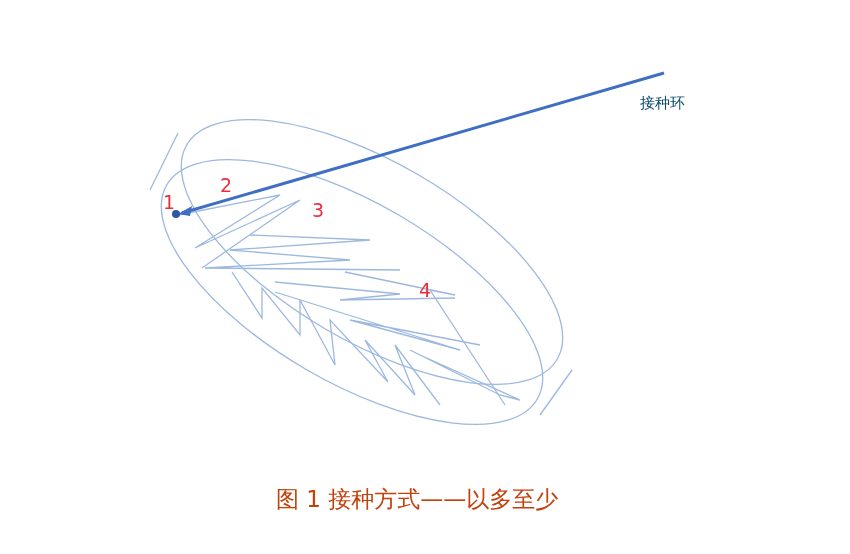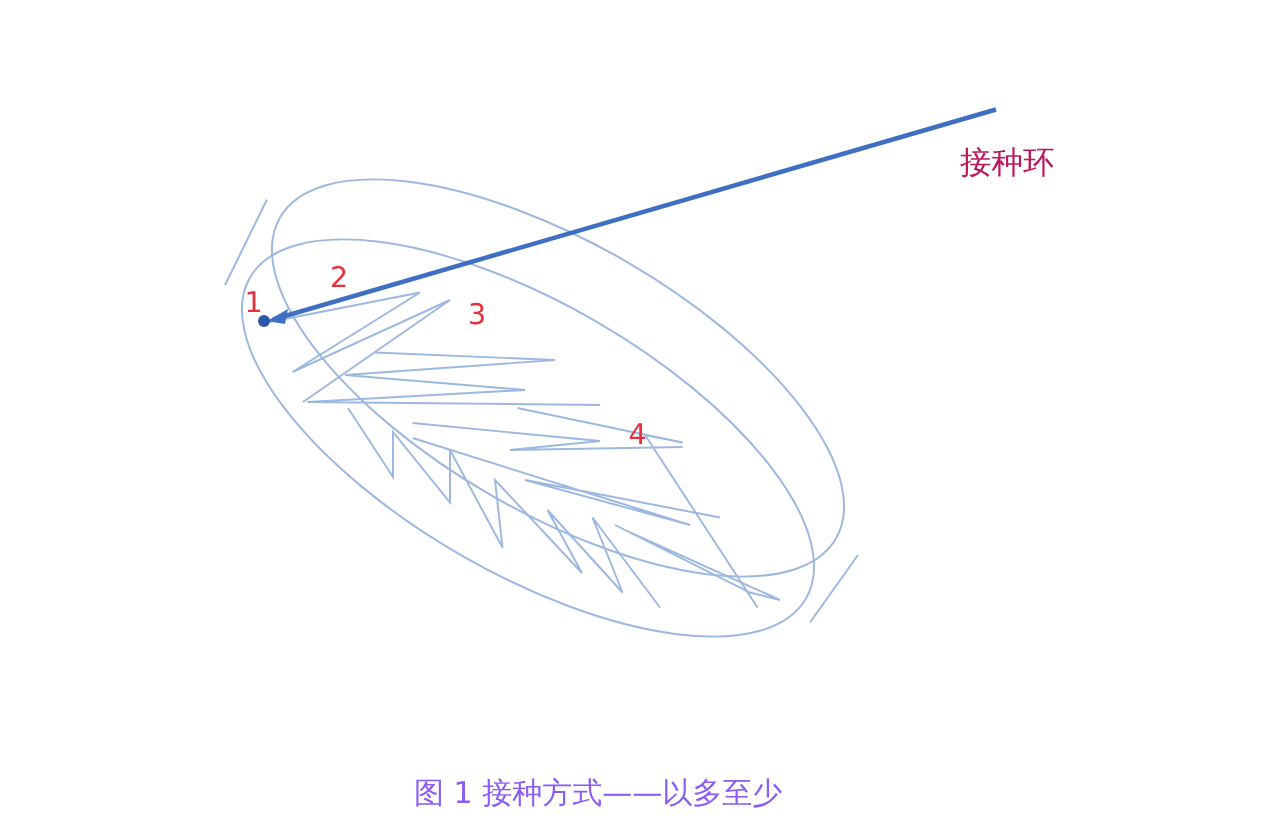--- a/index.html
+++ b/index.html
@@ -1,20 +1,20 @@
 <!DOCTYPE html>
 <html><head>
 <meta charset="utf-8">
 <style>
   html, body { margin:0; padding:0; background:#ffffff; }
   body { width:850px; height:554px; position:relative; overflow:hidden; font-family:"DejaVu Sans", sans-serif; }
   svg.fig { position:absolute; left:0; top:0; }
   .lbl { position:absolute; color:#e8303a; font-family:"DejaVu Sans", sans-serif; font-size:19px; line-height:1; }
-  .caption { position:absolute; left:276px; top:484px; font-size:20px; color:#8b5cf6; font-family:"DejaVu Sans", sans-serif; white-space:nowrap; letter-spacing:0px;margin-top:31px; }
-  .ring-label { position:absolute; left:640px; top:94px; color:#be185d; font-size:21px;font-family:Liberation Mono, monospace; }
+  .caption { position:absolute; left:276px; top:484px; font-size:23px; color:#c2410c; font-family:"DejaVu Sans", sans-serif; white-space:nowrap; letter-spacing:0px; }
+  .ring-label { position:absolute; left:640px; top:94px; color:#0c4a6e; font-size:15px;font-family:Liberation Mono, monospace; }
 </style>
 </head>
 <body>
 
 <svg class="fig" width="850" height="554" viewBox="0 0 850 554">
   <g fill="none" stroke="#9db8e0" stroke-width="1.3">
 
     <ellipse cx="372" cy="252" rx="214" ry="90" transform="rotate(30 372 252)"></ellipse>
 
     <ellipse cx="352" cy="292" rx="214" ry="90" transform="rotate(30 352 292)"></ellipse>

